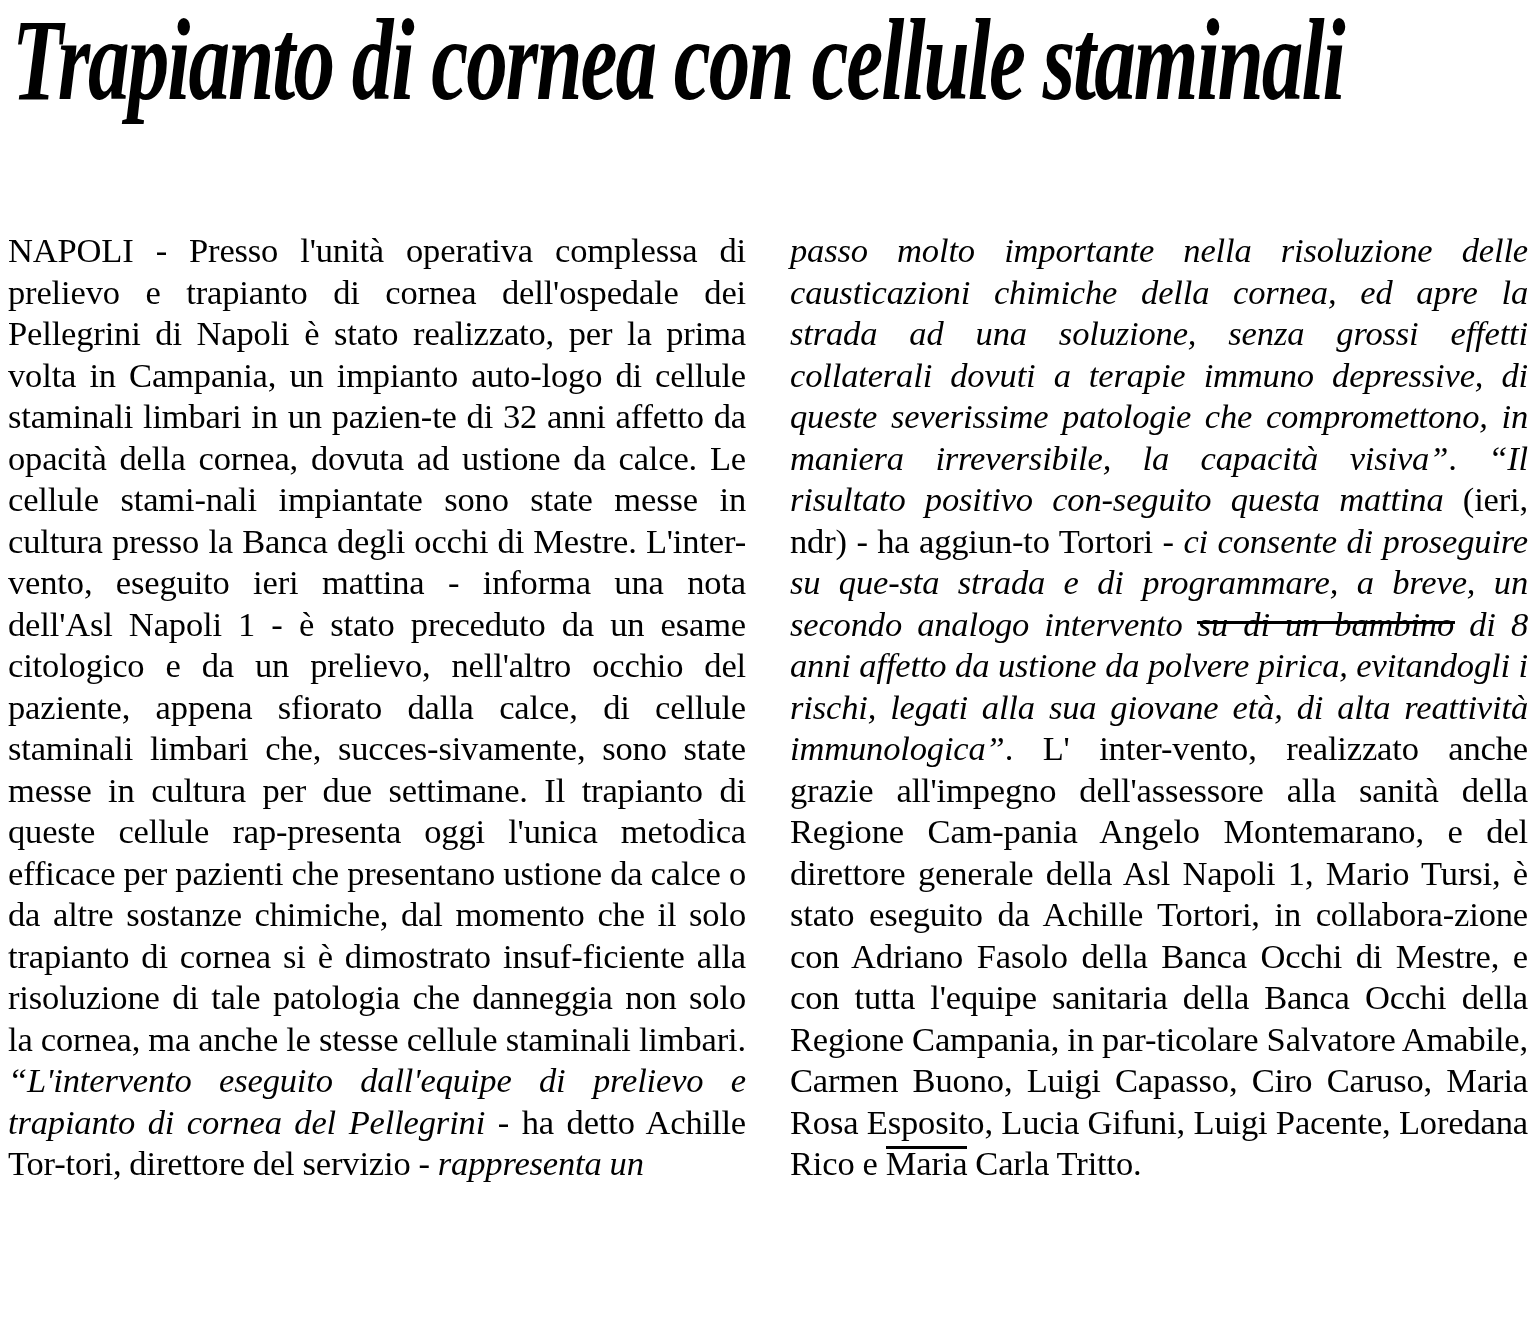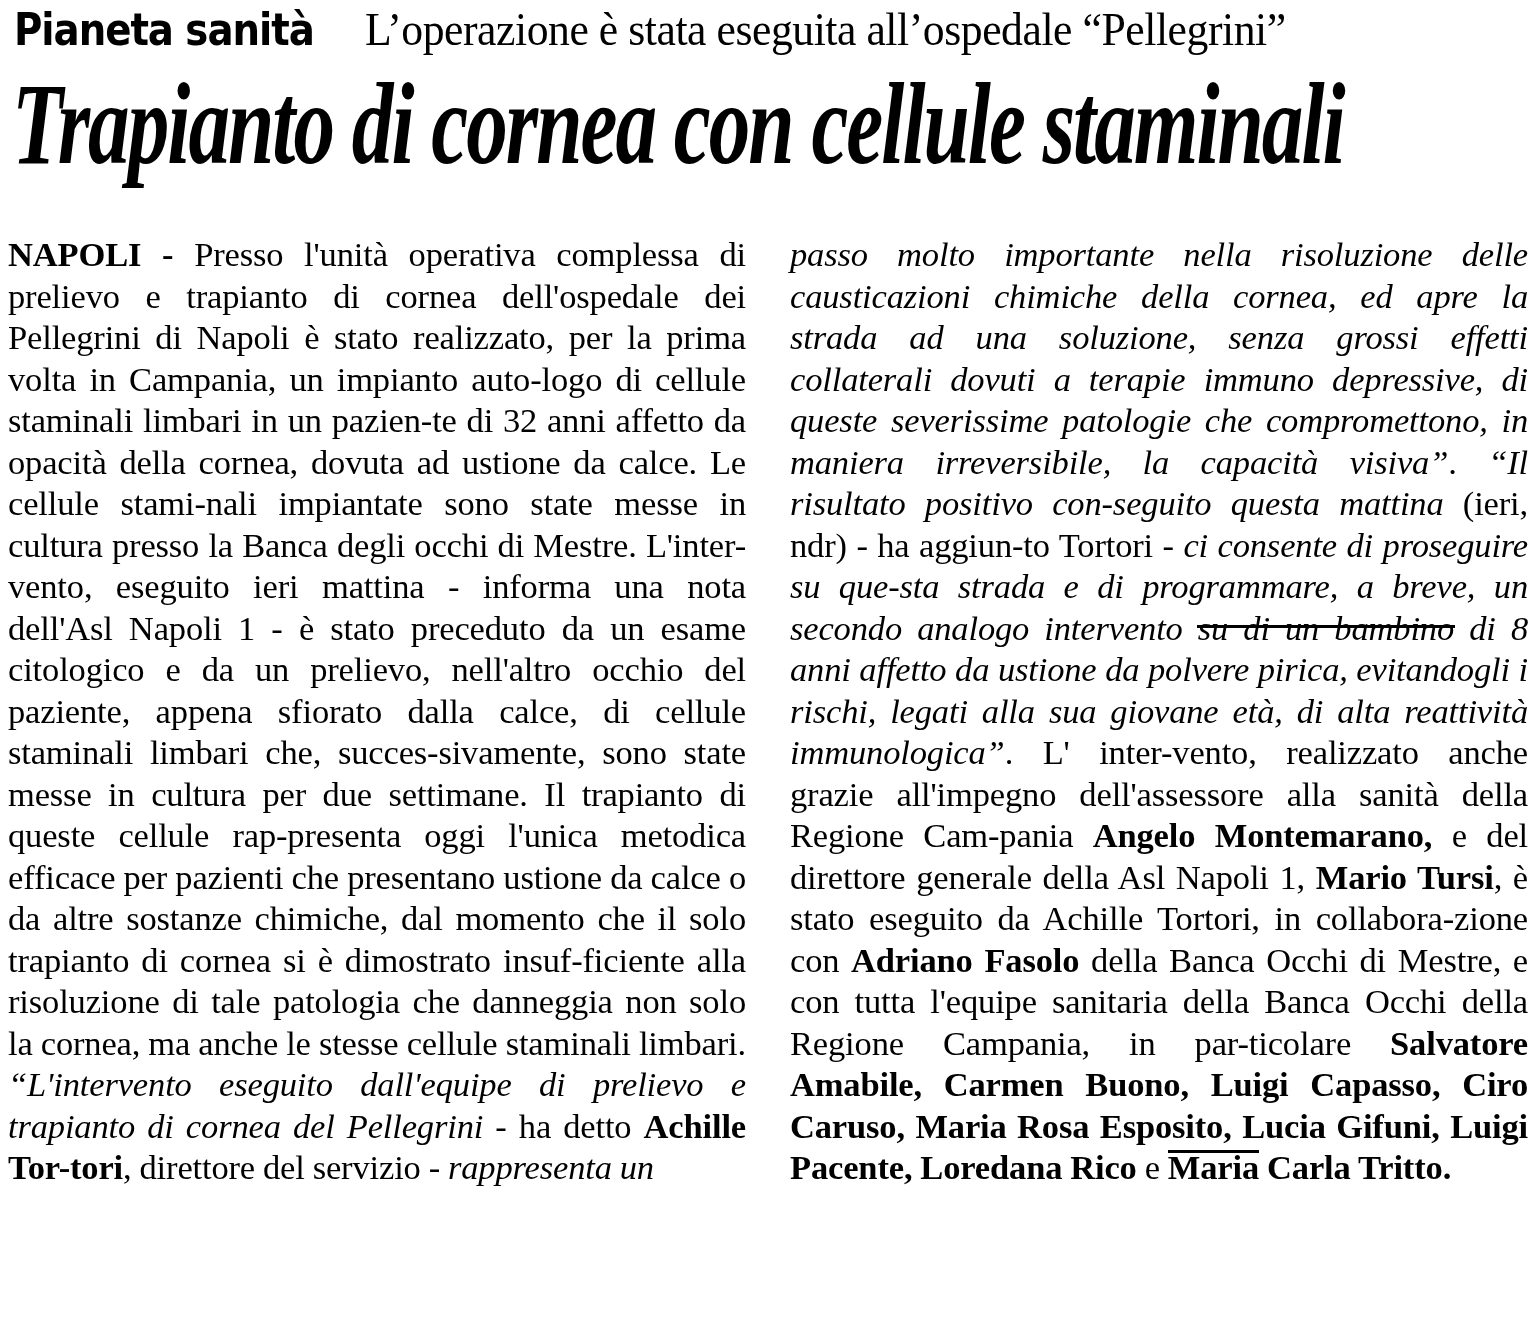--- a/index.html
+++ b/index.html
@@ -90,21 +90,21 @@
     text-align: justify;
     text-justify: inter-word;
     font-size: 34.5px;
     line-height: 41.5px;
     letter-spacing: -0.15px;
     word-spacing: -0.5px;
     hyphens: manual;
   }
   .col-left p { transform: scaleX(1); }
 
-  b, .b { font-weight: bold; }
+  b, .b { font-weight: normal; }
   i, .i { }
 
   
   .strike-artifact {
     position: relative;
     white-space: nowrap;
     margin-top: 36px;
   }
   .strike-artifact::after {
     content: "";
@@ -127,23 +127,20 @@
     top: 6%;
     height: 3px;
     background: #000;
   }
 </style>
 </head>
 <body>
 
 <div class="clipping">
 
-  <div class="kicker">
-    <span class="kicker-brand">Pianeta sanità</span><span class="kicker-sub">L’operazione è stata eseguita all’ospedale “Pellegrini”</span>
-  </div>
 
   <div class="headline">Trapianto di cornea con cellule staminali</div>
 
   <div class="columns">
 
     <div class="col col-left">
       <p><b>NAPOLI -</b><span> Presso l'unità operativa complessa di prelievo e trapianto di cornea dell'ospedale dei Pellegrini di Napoli è stato realizzato, per la prima volta in Campania, un impianto auto-logo di cellule staminali limbari in un pazien-te di 32 anni affetto da opacità della cornea, dovuta ad ustione da calce. Le cellule stami-nali impiantate sono state messe in cultura presso la Banca degli occhi di Mestre. L'inter-vento, eseguito ieri mattina - informa una nota dell'Asl Napoli 1 - è stato preceduto da un esame citologico e da un prelievo, nell'altro occhio del paziente, appena sfiorato dalla calce, di cellule staminali limbari che, succes-sivamente, sono state messe in cultura per due settimane. Il trapianto di queste cellule rap-presenta oggi l'unica metodica efficace per pazienti che presentano ustione da calce o da altre sostanze chimiche, dal momento che il solo trapianto di cornea si è dimostrato insuf-ficiente alla risoluzione di tale patologia che danneggia non solo la cornea, ma anche le stesse cellule staminali limbari. </span><i>“L'intervento eseguito dall'equipe di prelievo e trapianto di cornea del Pellegrini</i><span> - ha detto </span><b>Achille Tor-tori</b><span>, direttore del servizio - </span><i>rappresenta un</i></p>
     </div>
 
     <div class="col col-right">

